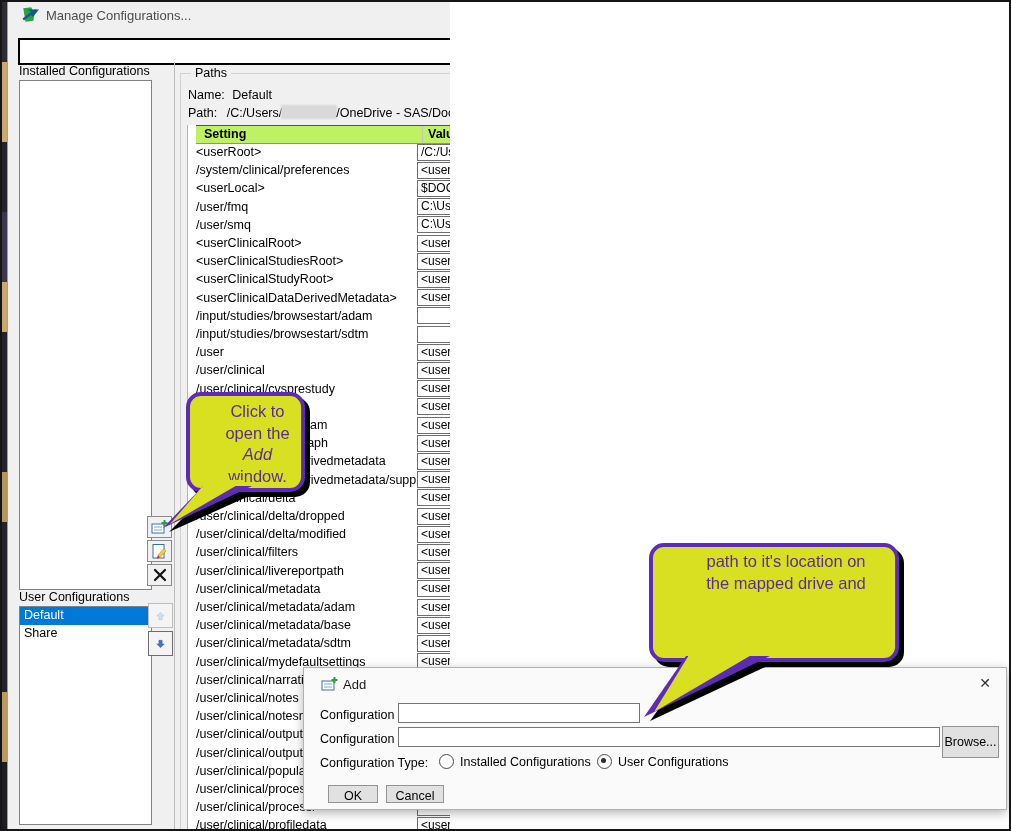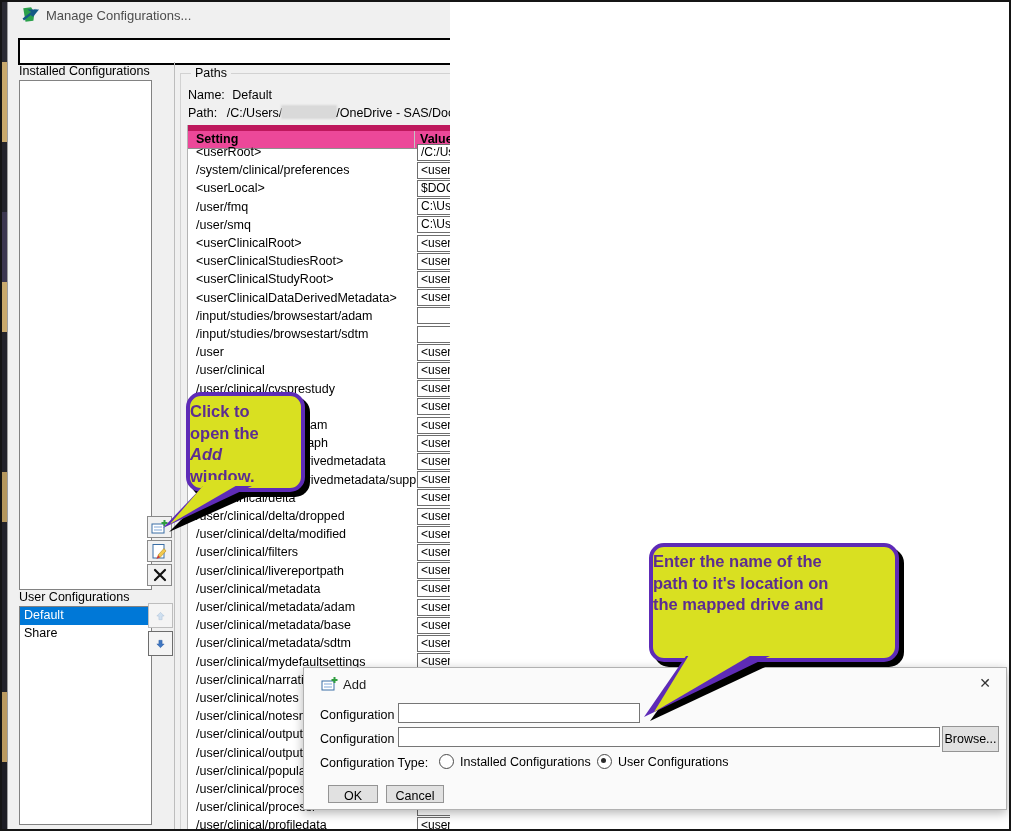--- a/index.html
+++ b/index.html
@@ -31,22 +31,22 @@
   .updown-btn.disabled{border:1px solid #bdbdbd;}
   .v-divider{position:absolute;left:166px;top:62px;width:1px;height:769px;background:#bdbdbd;}
   
   .fieldset{position:absolute;left:172px;top:73px;width:290px;height:770px;border:1px solid #d2d2d2;}
   .legend{position:absolute;left:10px;top:-8px;background:#f0f0f0;padding:0 4px;}
   .info-line{position:absolute;left:180px;}
   .redact{display:inline-block;width:54px;height:12px;background:#d9d9d9;vertical-align:-1px;
     box-shadow:0 0 2px 1px #d9d9d9;}
   .grid{position:absolute;left:179px;top:125px;width:263px;height:706px;background:#fff;
     border-left:1px solid #b3b3b3;overflow:hidden;}
-  .grid-header{position:absolute;left:0;top:0;width:100%;height:17px;background:#ec4899;
-    border-top:6px solid #be185d;border-bottom:1px solid #8f8f8f;font-weight:bold;}
+  .grid-header{position:absolute;left:8px;top:0;width:100%;height:17px;background:#bef264;
+    border-top:1px solid #be185d;border-bottom:1px solid #8f8f8f;font-weight:bold;}
   .gh-setting{position:absolute;left:8px;top:1px;}
   .gh-value{position:absolute;left:232px;top:1px;}
   .gh-sep{position:absolute;left:226px;top:0;width:1px;height:17px;background:#c4c4c4;}
   .trow{position:absolute;left:0;width:100%;height:18px;}
   .tset{position:absolute;left:8px;top:2px;white-space:nowrap;}
   .tval{position:absolute;left:229px;top:0.5px;width:78px;height:15px;background:#fff;
     border:1px solid #6e6e6e;font-size:12px;line-height:15px;padding-left:3px;white-space:nowrap;overflow:hidden;}
   
   .dialog{position:absolute;left:303px;top:667px;width:702px;height:141px;background:#fafafa;
     border:1px solid #b1b1b1;box-shadow:0 3px 10px rgba(0,0,0,.30);z-index:10;}
@@ -59,22 +59,22 @@
     font-family:"Liberation Sans",sans-serif;font-size:12px;padding:0 3px;}
   .btn{position:absolute;background:#e1e1e1;border:1px solid #949494;font-family:"Liberation Sans",sans-serif;
     font-size:12.5px;text-align:center;line-height:20px;height:18px;box-sizing:border-box;padding:0;}
   .radio-group{position:absolute;display:flex;align-items:center;gap:6px;}
   .radio{width:13px;height:13px;border:1px solid #4a4a4a;border-radius:50%;background:#fff;
     display:inline-block;position:relative;}
   .radio.checked::after{content:"";position:absolute;left:3px;top:3px;width:5px;height:5px;
     border-radius:50%;background:#2b2b2b;}
   
   .callout{position:absolute;background:#d9e021;border:4px solid #5e2bb7;border-radius:15px;
-    box-shadow:5px 5px 0 #000;z-index:21;box-sizing:border-box;text-align:left;
-    color:#5c2d91;font-weight:bold;font-size:16.5px;}
+    box-shadow:5px 5px 0 #000;z-index:21;box-sizing:border-box;text-align:center;
+    color:#5c2d91;font-weight:normal;font-size:16.5px;padding-left:24px;}
   .callout .cline{line-height:21.5px;}
   .callout .cline.it{font-style:italic;}
   .tail{position:absolute;z-index:22;pointer-events:none;}
 </style>
 </head>
 <body>
 
 <div class="desktop-strip"></div>
 
 <div class="window">
@@ -317,21 +317,21 @@
     </svg>
     <span class="dlg-title">Add</span>
     <span class="dlg-close">✕</span>
   </div>
 
   <span class="dlg-label" style="top:40px;">Configuration Name:</span>
   <input class="dlg-input" style="left: 94px; top: 35px; width: 234px;" value="">
 
   <span class="dlg-label" style="top:64px;">Configuration Path:</span>
   <input class="dlg-input" style="left: 94px; top: 59px; width: 534px;" value="">
-  <button class="btn" style="left:638px;top:58px;width:57px;height:26px;">Browse...</button>
+  <button class="btn" style="left:638px;top:58px;width:57px;height:32px;">Browse...</button>
 
   <span class="dlg-label" style="top:88px;">Configuration Type:</span>
   <span class="radio-group" style="left:135px;top:86px;">
     <span class="radio"></span>
     <span class="rlabel">Installed Configurations</span>
   </span>
   <span class="radio-group" style="left:293px;top:86px;">
     <span class="radio checked"></span>
     <span class="rlabel">User Configurations</span>
   </span>
@@ -349,21 +349,20 @@
     </div>
 </div>
 <svg class="tail" style="left:150px;top:468px;" width="140" height="75" viewBox="0 0 140 75">
   <polygon points="59,24 108,24 19,64" fill="#000"></polygon>
   <polygon points="53,18 102,18 13,60" fill="#5e2bb7"></polygon>
   <polygon points="58,12 96,12 20,56" fill="#d9e021"></polygon>
 </svg>
 
 <div class="callout" style="left:649px;top:543px;width:250px;height:119px;padding-top:4px;">
   <div>
-      <div class="cline">Enter the name of the</div>
       <div class="cline">path to it's location on</div>
       <div class="cline">the mapped drive and</div>
     </div>
 </div>
 <svg class="tail" style="left:630px;top:640px;" width="170" height="85" viewBox="0 0 170 85">
   <polygon points="62,22 146,22 20,81" fill="#000"></polygon>
   <polygon points="56,16 140,16 14,77" fill="#5e2bb7"></polygon>
   <polygon points="62,10 130,10 24,72" fill="#d9e021"></polygon>
 </svg>
 

